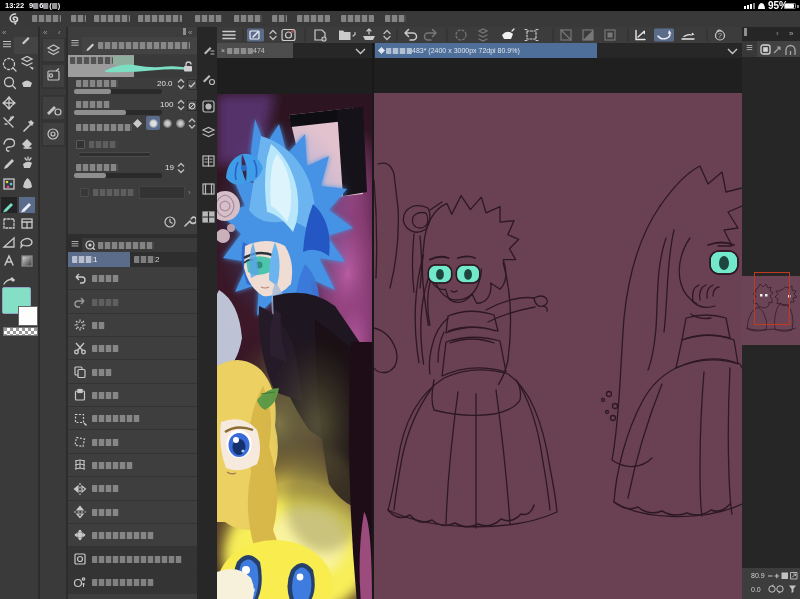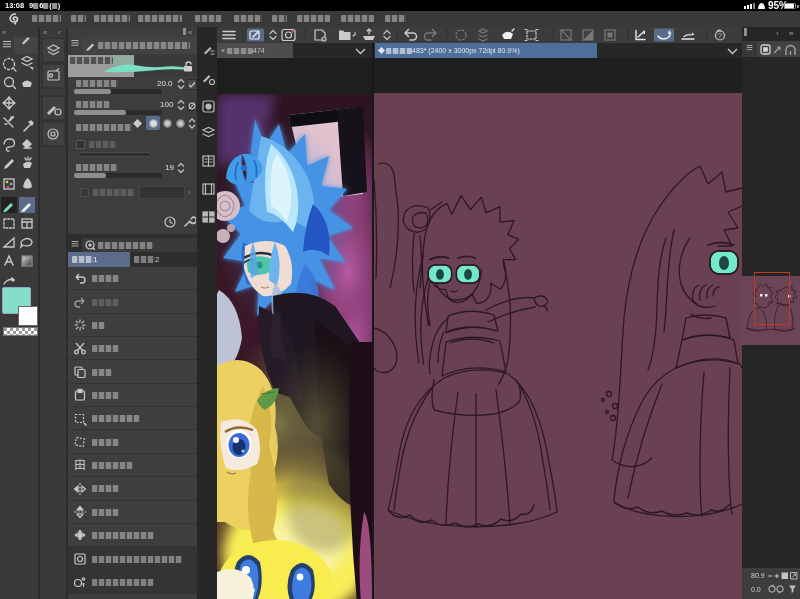--- a/index.html
+++ b/index.html
@@ -11,21 +11,21 @@
 .gx{display:inline-block;vertical-align:middle;border-radius:1px;background:repeating-linear-gradient(90deg,rgba(140,140,140,.42) 0 5px,rgba(140,140,140,.1) 5px 7px)}
 .ham{position:absolute;width:8px;height:1.2px;background:#c3c3c3;box-shadow:0 2.6px 0 #c3c3c3,0 5.2px 0 #c3c3c3}
 .txt{position:absolute;color:#cfcfcf;font-size:8px;line-height:8px;white-space:nowrap}
 .ic{position:absolute}
 svg{display:block}
 </style></head>
 <body>
 <div id="root">
 
 <div class="abs" style="left:0;top:0;width:800px;height:11px;background:#000"></div>
-<div class="txt" style="left:5px;top:2px;font-size:7.5px;color:#fff;font-weight:bold">13:08</div>
+<div class="txt" style="left:5px;top:2px;font-size:7.5px;color:#fff;font-weight:bold">13:22</div>
 <div class="txt" style="left:29px;top:2px;font-size:7.5px;color:#fff;font-weight:bold">9<span class="gw" style="width:6px;height:6px"></span>6<span class="gw" style="width:6px;height:6px"></span>(<span class="gw" style="width:6px;height:6px"></span>)</div>
 
 <div class="abs" style="left:744px;top:6px;width:2px;height:3px;background:#fff"></div>
 <div class="abs" style="left:747px;top:5px;width:2px;height:4px;background:#fff"></div>
 <div class="abs" style="left:750px;top:4px;width:2px;height:5px;background:#fff"></div>
 <div class="abs" style="left:753px;top:3px;width:2px;height:6px;background:#888"></div>
 <div class="abs" style="left:758px;top:3px;width:7px;height:6px;border-radius:50% 50% 0 0/100% 100% 0 0;background:#fff"></div>
 <div class="txt" style="left:768px;top:2px;font-size:10px;color:#fff;font-weight:bold">95%</div>
 <div class="abs" style="left:784px;top:3px;width:12px;height:6px;border:1px solid #9a9a9a;border-radius:1.5px"></div>
 <div class="abs" style="left:785px;top:4px;width:9px;height:4px;background:#fff;border-radius:1px"></div>

